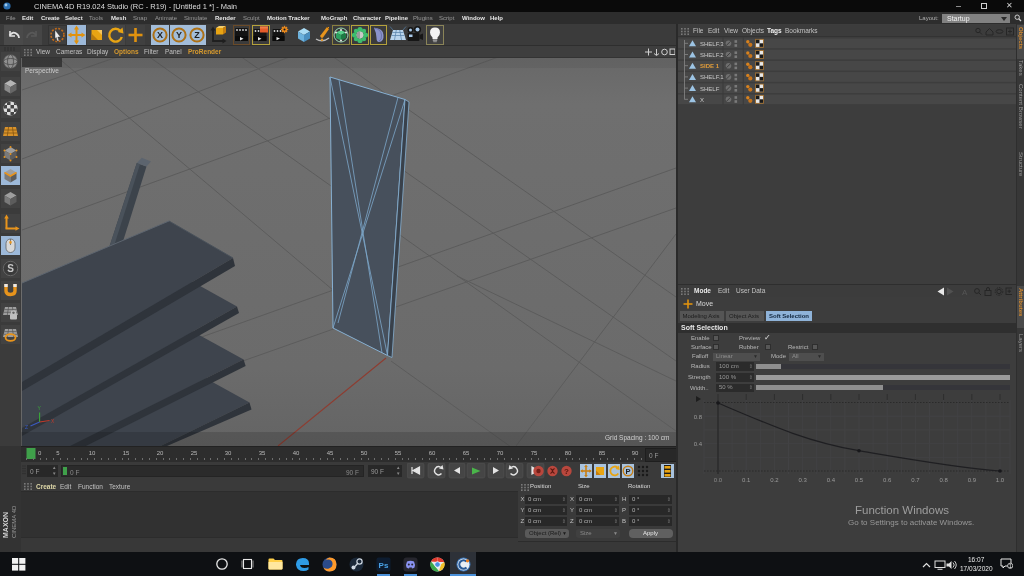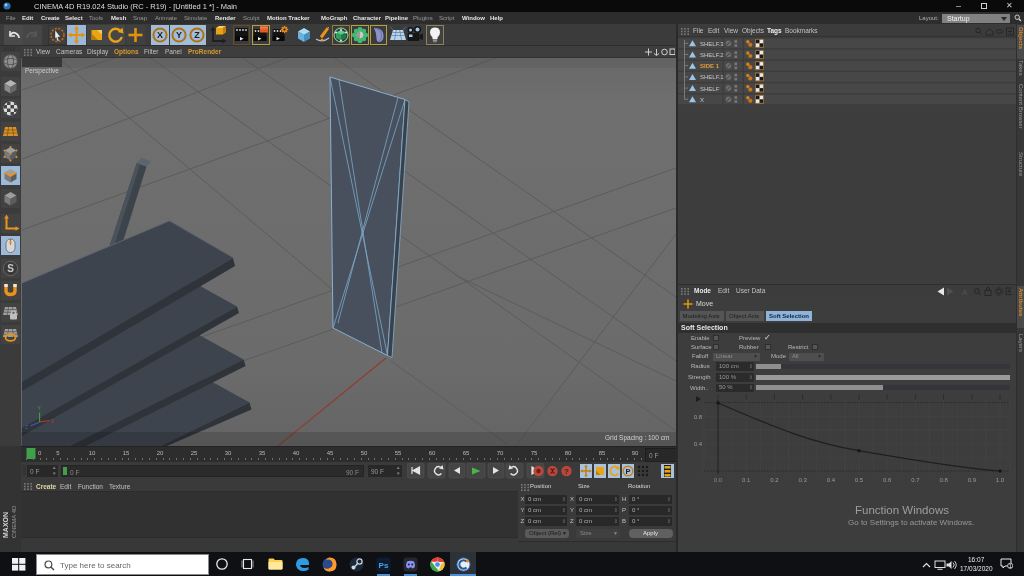--- a/index.html
+++ b/index.html
@@ -1111,27 +1111,20 @@
 
 <div class="abs" id="taskbar" style="left:0;top:552px;width:1024px;height:24px;background:#0e1013;">
   <svg class="abs" style="left:12px;top:5.5px" width="14" height="13" viewBox="0 0 14 13">
       <g fill="#f2f2f2">
         <rect x="0" y="0" width="6.2" height="5.8"></rect>
         <rect x="7.2" y="0" width="6.2" height="5.8"></rect>
         <rect x="0" y="6.8" width="6.2" height="5.8"></rect>
         <rect x="7.2" y="6.8" width="6.2" height="5.8"></rect>
       </g>
     </svg>
-  <div class="abs" style="left:36px;top:2px;width:173px;height:21px;background:#ffffff;border:1px solid #8a8a8a;">
-    <svg class="abs" style="left:7px;top:5px" width="11" height="11" viewBox="0 0 11 11">
-        <circle cx="4.4" cy="4.4" r="3.4" fill="none" stroke="#4a4a4a" stroke-width="1.2"></circle>
-        <line x1="6.9" y1="6.9" x2="10" y2="10" stroke="#4a4a4a" stroke-width="1.4"></line>
-      </svg>
-    <div class="t" style="left:23px;top:6px;font-size:8px;color:#666;">Type here to search</div>
-  </div>
   <svg class="abs" style="left:215px;top:5px" width="14" height="14" viewBox="0 0 14 14">
       <circle cx="7" cy="7" r="5.2" fill="none" stroke="#e8e8e8" stroke-width="1.3"></circle>
     </svg>
   <svg class="abs" style="left:241px;top:6px" width="13" height="12" viewBox="0 0 13 12">
       <rect x="2.5" y="1.5" width="8" height="9" fill="none" stroke="#e8e8e8" stroke-width="1.1"></rect>
       <path d="M1 2.5 L1 9.5 M12 2.5 L12 9.5" stroke="#9a9a9a" stroke-width="1"></path>
     </svg>
 
   <svg class="abs" style="left:268px;top:6px" width="15" height="12" viewBox="0 0 15 12">
       <path d="M0.5 1.5 Q0.5 0.5 1.5 0.5 L5.5 0.5 L7 2 L13.5 2 Q14.5 2 14.5 3 L14.5 10.5 Q14.5 11.5 13.5 11.5 L1.5 11.5 Q0.5 11.5 0.5 10.5 Z" fill="#ffd04a"></path>

